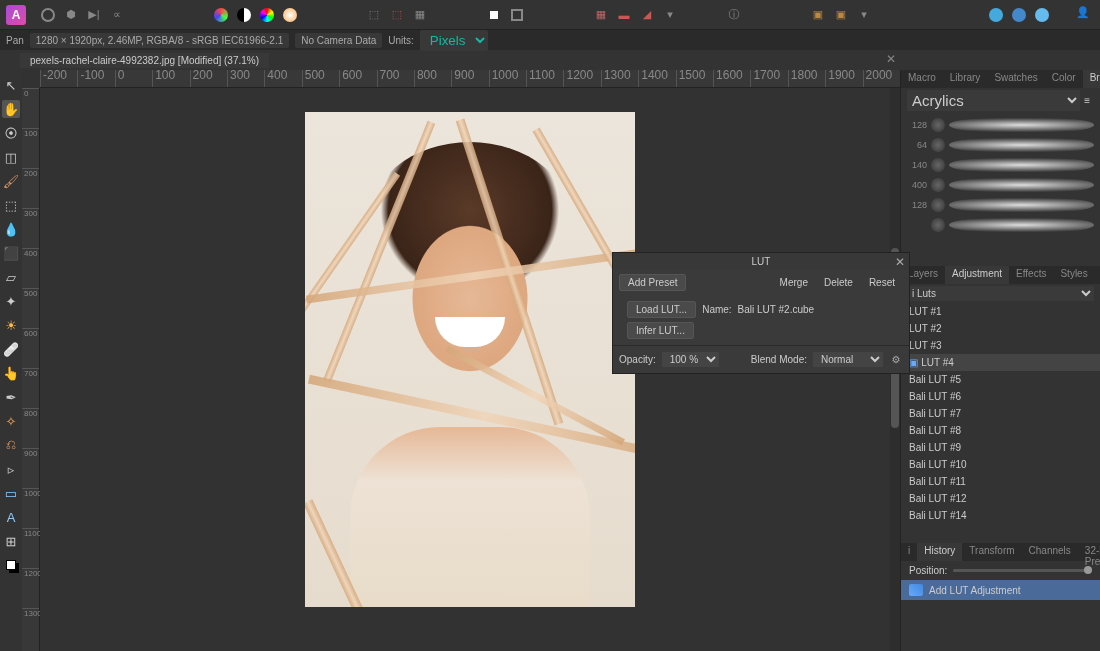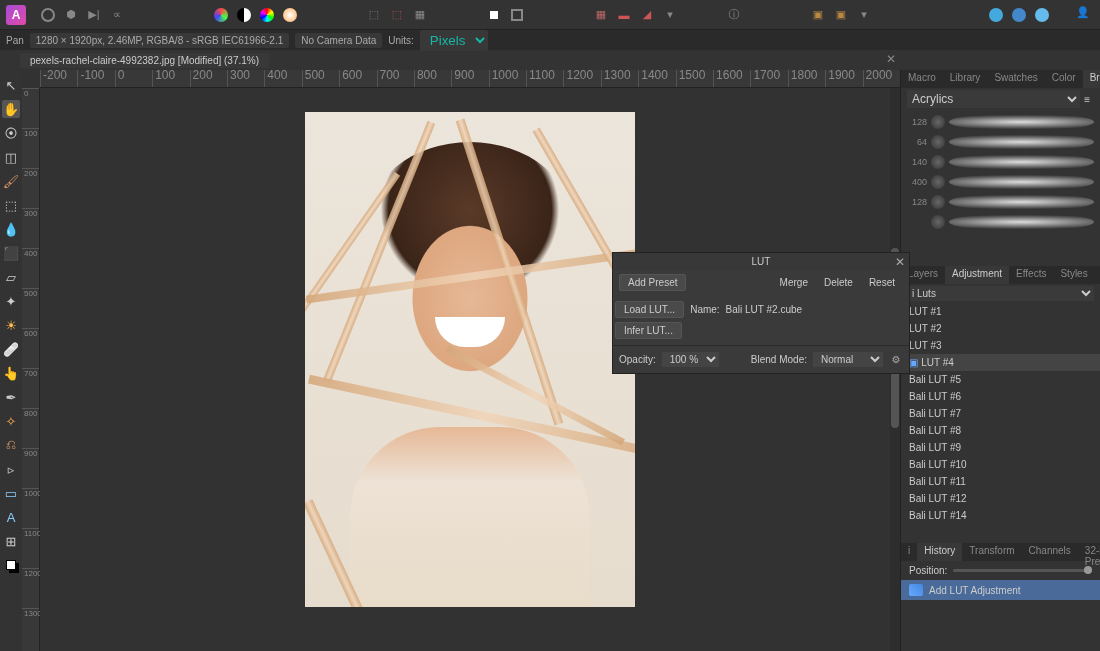--- a/index.html
+++ b/index.html
@@ -39,21 +39,21 @@
 .r5{top:300px;left:0;width:360px;height:9px;transform:rotate(12deg)}
 .r6{top:380px;left:40px;width:10px;height:200px;transform:rotate(-25deg)}
 .r7{top:0;right:30px;width:8px;height:260px;transform:rotate(-30deg)}
 .r8{top:280px;right:0;width:200px;height:7px;transform:rotate(28deg)}
 .right-panels{width:200px;background:#333;display:flex;flex-direction:column;font-size:10px;border-left:1px solid #222}
 .panel-tabs{display:flex;background:#2a2a2a;height:18px}
 .ptab{padding:2px 7px;color:#888;cursor:pointer}
 .ptab.active{background:#383838;color:#ccc}
 .brush-panel{height:178px;overflow:hidden}
 .brush-header{display:flex;align-items:center;padding:2px 6px;background:#333}
-.brush-header select{flex:1;background:#3a3a3a;border:none;color:#ccc;font-size:12px;padding:1px}
+.brush-header select{flex:1;background:#3a3a3a;border:none;color:#ccc;font-size:15px;padding:1px}
 .brush-list{padding:2px 0}
 .brush-row{display:flex;align-items:center;gap:4px;padding:1px 6px}
 .brush-num{width:20px;font-size:9px;color:#888;text-align:right}
 .brush-thumb{width:14px;height:14px;background:radial-gradient(circle,#666,#333);border-radius:50%}
 .brush-stroke{flex:1;height:18px;background:radial-gradient(ellipse 90% 50% at 50% 50%,#ddd,#333 80%);border-radius:50%;filter:blur(0.5px)}
 .adjust-panel{flex:1;display:flex;flex-direction:column;overflow:hidden}
 .dropdown-row{padding:2px 6px}
 .dropdown-row select{width:100%;background:#3a3a3a;border:none;color:#ccc;font-size:10px;padding:1px}
 .adj-item{padding:3px 8px;color:#ccc;cursor:pointer}
 .adj-item.sel{background:#444}
@@ -65,21 +65,21 @@
 .hist-item{padding:4px 8px;display:flex;align-items:center;gap:6px}
 .hist-item.sel{background:#4a6a9a}
 .hist-icon{width:14px;height:12px;background:linear-gradient(45deg,#6af,#48d);border-radius:2px}
 
 .lut-dialog{position:absolute;top:252px;left:612px;width:298px;background:#3a3a3a;border:1px solid #222;font-size:10px;color:#ccc;z-index:50}
 .lut-title{text-align:center;padding:3px;background:#383838;position:relative}
 .lut-close{position:absolute;right:4px;top:2px;cursor:pointer;color:#aaa;font-size:12px}
 .lut-row1{display:flex;align-items:center;padding:4px 6px;}
 .lut-btn{background:#4a4a4a;border:1px solid #555;padding:2px 8px;border-radius:2px;cursor:pointer;color:#ccc;font-size:10px}
 .lut-row1 .spacer{flex:1}
-.lut-body{padding:4px 2px}
+.lut-body{padding:4px 14px}
 .lut-body-row{display:flex;align-items:center;gap:6px;padding:2px 0}
 .lut-bottom{display:flex;align-items:center;padding:6px;gap:6px;border-top:1px solid #2a2a2a}
 .lut-sel{background:#444;border:none;color:#ccc;padding:1px 4px;font-size:10px}
 .gear{width:14px;height:14px;display:flex;align-items:center;justify-content:center;color:#aaa}
 .scroll-v{position:absolute;right:200px;top:88px;bottom:0;width:10px;background:#2d2d2d}
 .scroll-thumb{position:absolute;top:160px;width:8px;left:1px;height:180px;background:#555;border-radius:4px}
 .right-x{position:absolute;top:52px;right:204px;color:#888;font-size:12px;cursor:pointer}
 .user-ico{position:absolute;top:6px;right:8px;width:16px;height:16px;color:#888}
 </style>
 </head>

